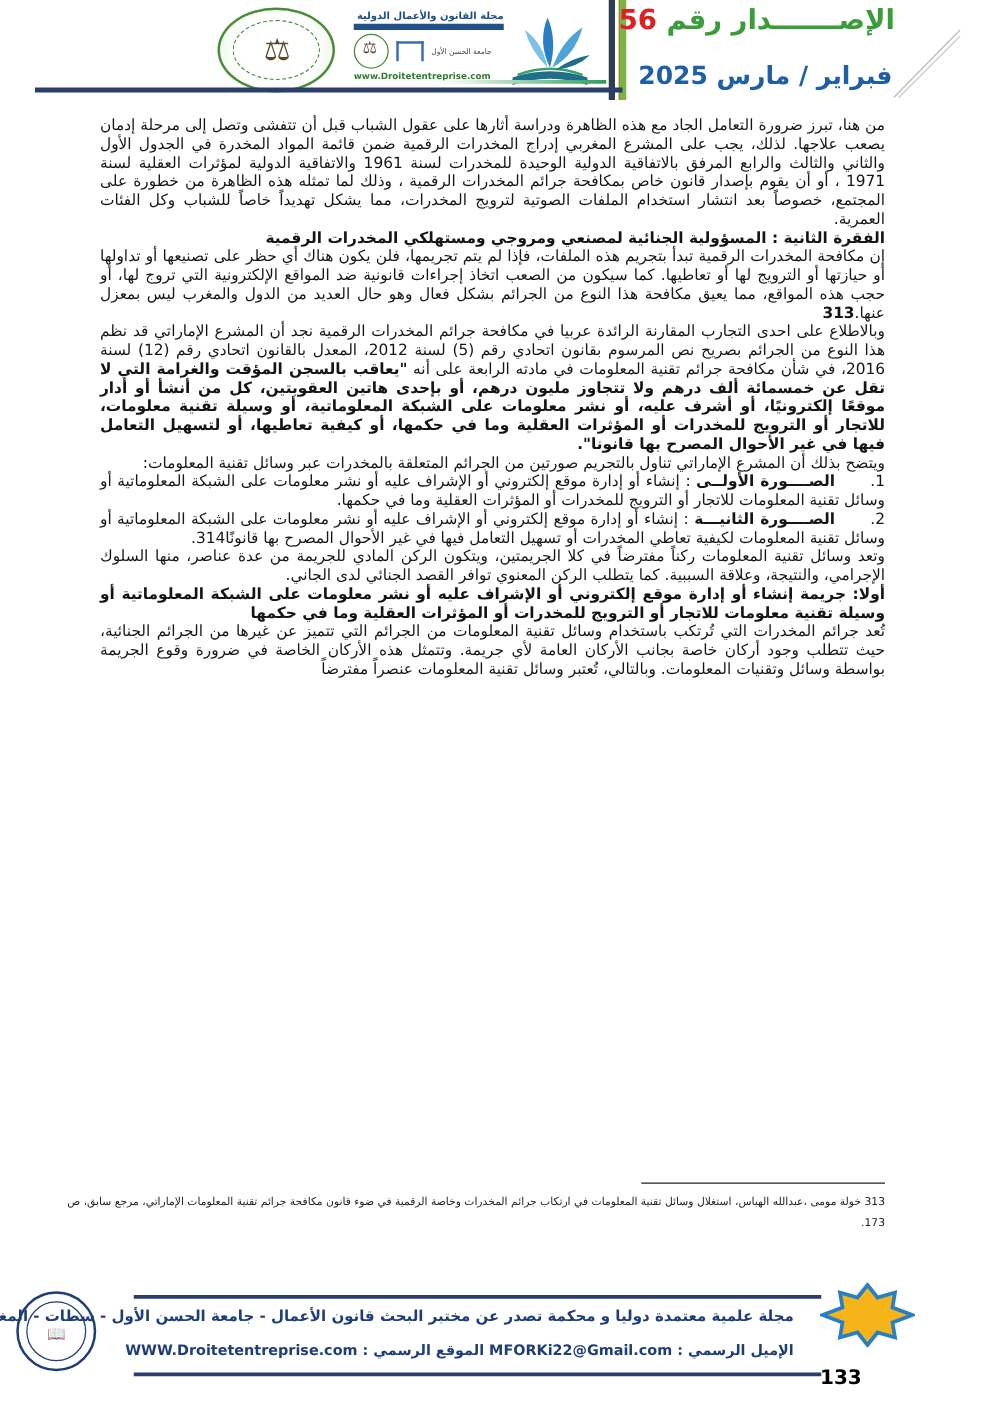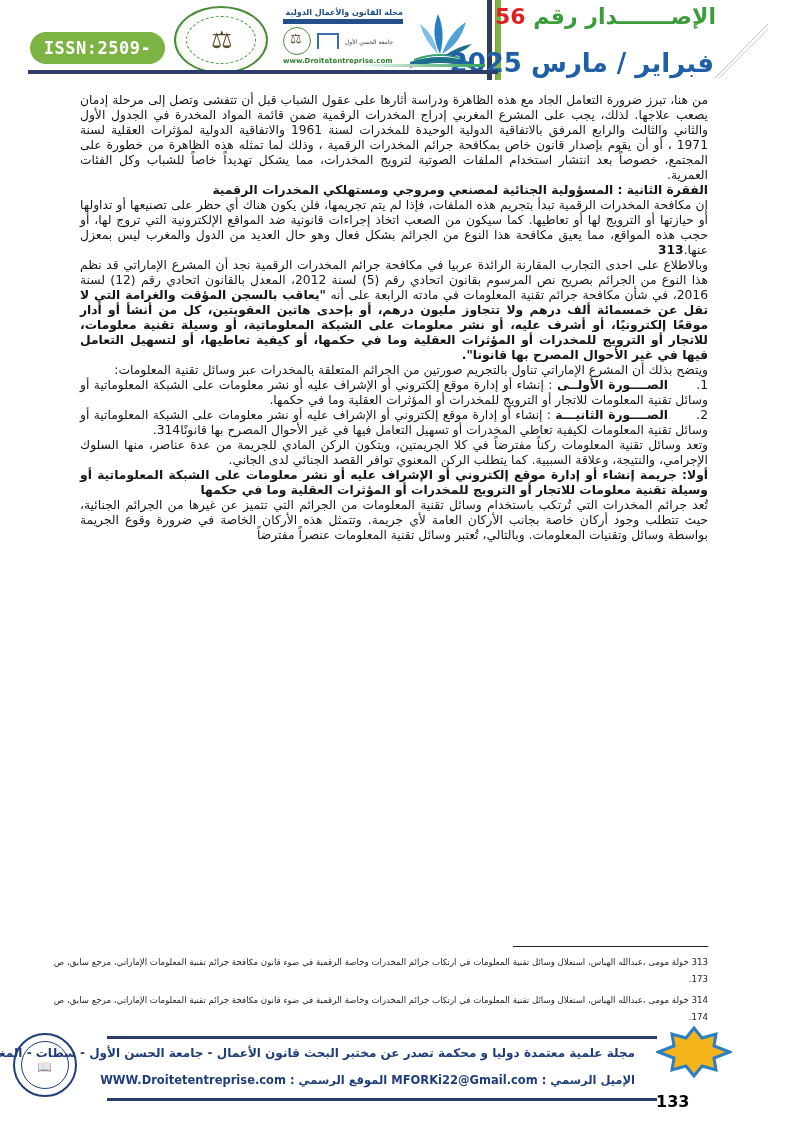--- a/index.html
+++ b/index.html
@@ -19,21 +19,21 @@
   .mini-seal span { position: absolute; left: 6px; top: 3px; font-size: 13px; color: #5a4a2a; }
   .castle { width: 18px; height: 14px; border: 2px solid #3a6fb5; border-bottom: none; }
   .uni-name { font-size: 6px; color: #444; direction: rtl; }
   .journal-block .jurl { font-size: 7px; color: #2f7f2f; font-weight: bold; margin-top: 2px; }
   .book-logo { position: absolute; left: 400px; top: 4px; width: 80px; height: 70px; }
   .sep-bars { position: absolute; left: 487px; top: 0; width: 14px; height: 80px; }
   .sep-bars .b1 { position: absolute; left: 0; top: 0; width: 5px; height: 80px; background: #2c3e50; }
   .sep-bars .b2 { position: absolute; left: 8px; top: 0; width: 5px; height: 80px; background: #7cb342; border-left: 1px solid #9a8a2a; }
   .issue-line { position: absolute; left: 516px; top: 4px; width: 200px; text-align: right; direction: rtl; font-weight: bold; font-size: 22px; color: #3a9d3a; white-space: nowrap; }
   .issue-line .num { color: #e02020; padding-left: 20px; }
-  .date-line { position: absolute; left: 504px; top: 48px; width: 210px; text-align: right; direction: rtl; font-weight: bold; font-size: 26px; color: #1e5fa8; white-space: nowrap; }
+  .date-line { position: absolute; left: 504px; top: 48px; width: 210px; text-align: right; direction: rtl; font-weight: bold; font-size: 20px; color: #1e5fa8; white-space: nowrap; }
   .diag { position: absolute; left: 710px; top: 20px; width: 60px; height: 60px; }
   .header-rule { position: absolute; left: 28px; top: 70px; width: 470px; height: 4px; background: #2b3d6b; }
   .header-rule-green { position: absolute; left: 355px; top: 64px; width: 130px; height: 3px; background: linear-gradient(90deg, #fff, #2e9d57); }
 
   
   .content { position: absolute; left: 80px; top: 93px; width: 628px; direction: rtl; text-align: justify; font-family: "DejaVu Sans", sans-serif; font-size: 12.3px; line-height: 15px; color: #151515; }
   .content p { margin: 0; text-align-last: right; }
   .b { font-weight: bold; }
   .heading { font-weight: bold; margin: 0; }
   .list-item { display: block; }
@@ -53,21 +53,20 @@
   .footer-line1 { position: absolute; left: 110px; top: 1046px; width: 525px; direction: rtl; text-align: right; font-size: 12px; font-weight: bold; color: #1e3e7a; white-space: nowrap; }
   .footer-line2 { position: absolute; left: 130px; top: 1073px; width: 505px; direction: rtl; text-align: right; font-size: 11.5px; font-weight: bold; color: #1e3e7a; white-space: nowrap; }
   .footer-line2 .ltr { direction: ltr; unicode-bidi: embed; }
   .page-star { position: absolute; left: 656px; top: 1026px; width: 76px; height: 52px; }
   .page-num { position: absolute; left: 656px; top: 1092px; width: 76px; text-align: left; font-weight: bold; font-size: 16px; color: #000000; }
 </style>
 </head>
 <body>
 
 <div class="header">
-  <div class="issn">ISSN:2509-0291</div>
 
   <div class="lab-seal">
     <div class="ring"></div>
     <span class="scale-glyph">⚖</span>
   </div>
 
   <div class="journal-block">
     <div class="jtitle">مجلة القانون والأعمال الدولية</div>
     <div class="jband"></div>
     <div class="mini-seals">
@@ -130,21 +129,20 @@
   <p>وتعد وسائل تقنية المعلومات ركناً مفترضاً في كلا الجريمتين، ويتكون الركن المادي للجريمة من عدة عناصر، منها السلوك الإجرامي، والنتيجة، وعلاقة السببية. كما يتطلب الركن المعنوي توافر القصد الجنائي لدى الجاني.</p>
 
   <p class="heading">أولا: جريمة إنشاء أو إدارة موقع إلكتروني أو الإشراف عليه أو نشر معلومات على الشبكة المعلوماتية أو وسيلة تقنية معلومات للاتجار أو الترويج للمخدرات أو المؤثرات العقلية وما في حكمها</p>
 
   <p>تُعد جرائم المخدرات التي تُرتكب باستخدام وسائل تقنية المعلومات من الجرائم التي تتميز عن غيرها من الجرائم الجنائية، حيث تتطلب وجود أركان خاصة بجانب الأركان العامة لأي جريمة. وتتمثل هذه الأركان الخاصة في ضرورة وقوع الجريمة بواسطة وسائل وتقنيات المعلومات. وبالتالي، تُعتبر وسائل تقنية المعلومات عنصراً مفترضاً</p>
 </div>
 
 <div class="fn-rule"></div>
 <div class="footnotes">
   <p class="fn"><span>313</span> <span>خولة مومى ،عبدالله الهباس، استغلال وسائل تقنية المعلومات في ارتكاب جرائم المخدرات وخاصة الرقمية في ضوء قانون مكافحة جرائم تقنية المعلومات الإماراتي، مرجع سابق، ص 173.</span></p>
-  <p class="fn"><span>314</span> <span>خولة مومى ،عبدالله الهباس، استغلال وسائل تقنية المعلومات في ارتكاب جرائم المخدرات وخاصة الرقمية في ضوء قانون مكافحة جرائم تقنية المعلومات الإماراتي، مرجع سابق، ص 174.</span></p>
 </div>
 
 <div class="footer-seal">
   <div class="inner">
     <span>📖</span>
   </div>
 </div>
 <div class="footer-rule-top"></div>
 <div class="footer-line1">مجلة علمية معتمدة دوليا و محكمة تصدر عن مختبر البحث قانون الأعمال - جامعة الحسن الأول - سطات - المغرب</div>
 <div class="footer-line2">

